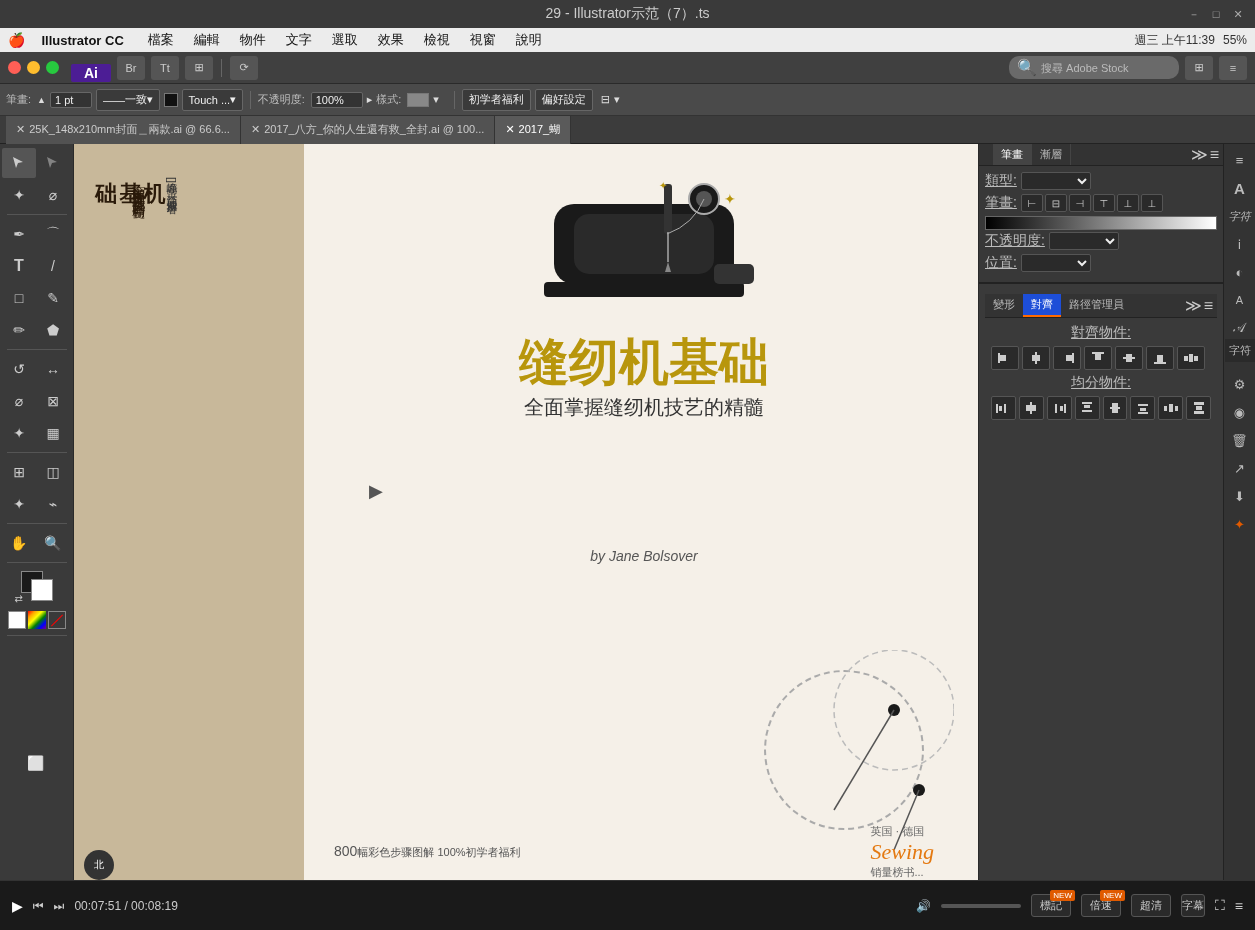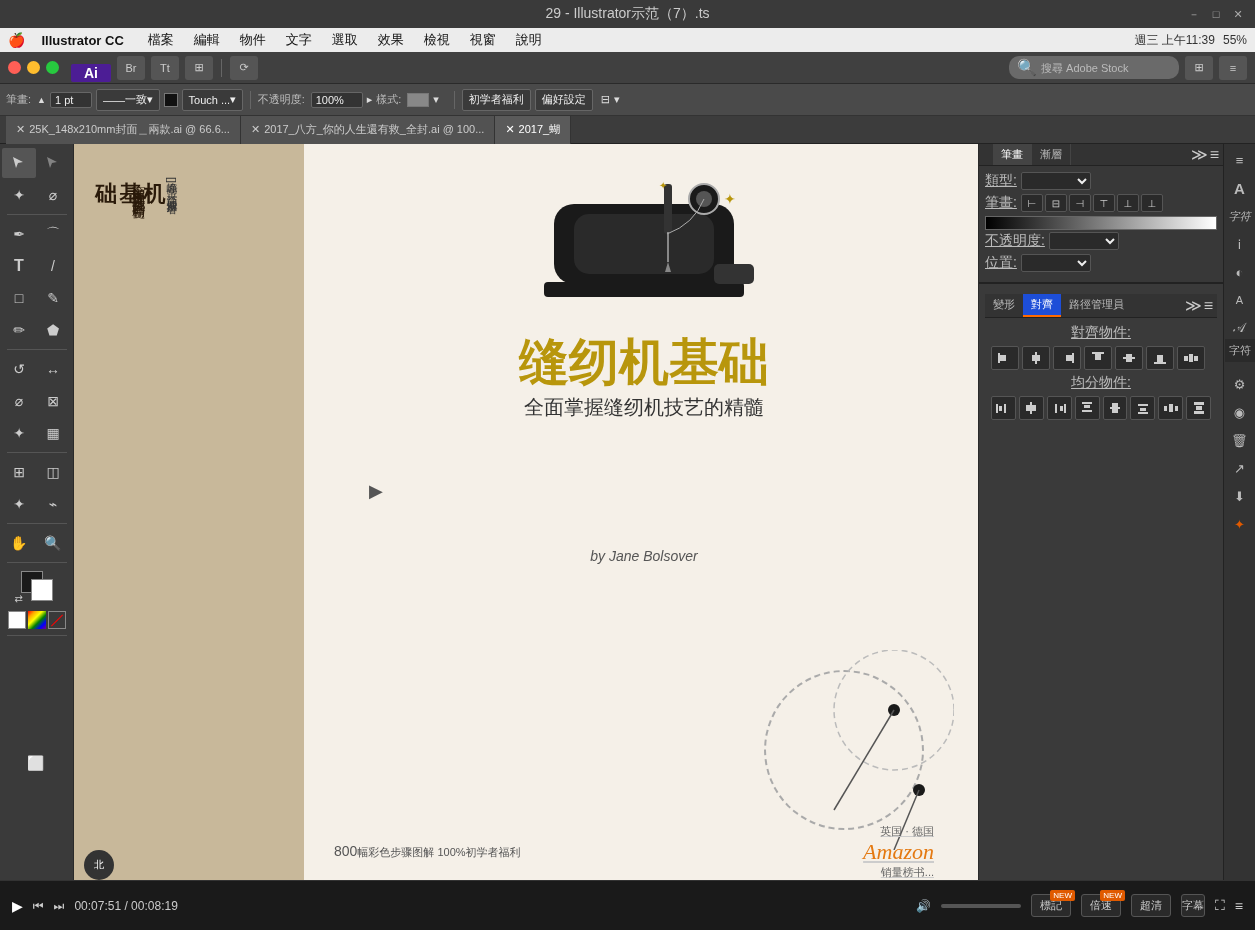--- a/index.html
+++ b/index.html
@@ -349,23 +349,23 @@
       <div class="cover-deco-circle"></div>
 
       <svg style="position:absolute;bottom:40px;right:30px;width:200px;height:200px;">
         <circle cx="140" cy="60" r="60" fill="none" stroke="#bbb" stroke-width="1.5" stroke-dasharray="6,4"></circle>
         <circle cx="140" cy="60" r="6" fill="#1a1a1a"></circle>
         <line x1="140" y1="60" x2="80" y2="160" stroke="#555" stroke-width="1.5"></line>
         <circle cx="165" cy="140" r="6" fill="#1a1a1a"></circle>
         <line x1="165" y1="140" x2="140" y2="200" stroke="#555" stroke-width="1.5"></line>
       </svg>
 
-      <div style="position:absolute;bottom:10px;right:50px;text-align:right;text-decoration:underline;">
+      <div style="position:absolute;bottom:10px;right:50px;text-align:left;">
         <div style="font-size:11px;color:#666;">英国 · 德国</div>
-        <div style="font-size:22px;font-style:italic;color:#e47911;font-family:serif;">Amazon</div>
+        <div style="font-size:22px;font-style:italic;color:#e47911;font-family:serif;">Sewing</div>
         <div style="font-size:11px;color:#666;">销量榜书...</div>
       </div>
 
       <div style="position:absolute;bottom:30px;left:30px;font-size:14px;color:#555;">
         800<span style="font-size:11px;">幅彩色步骤图解  100%初学者福利</span>
       </div>
     </div>
 
     <div style="position:absolute;left:295px;top:45%;font-size:18px;color:#555;">▶</div>
   </div>

